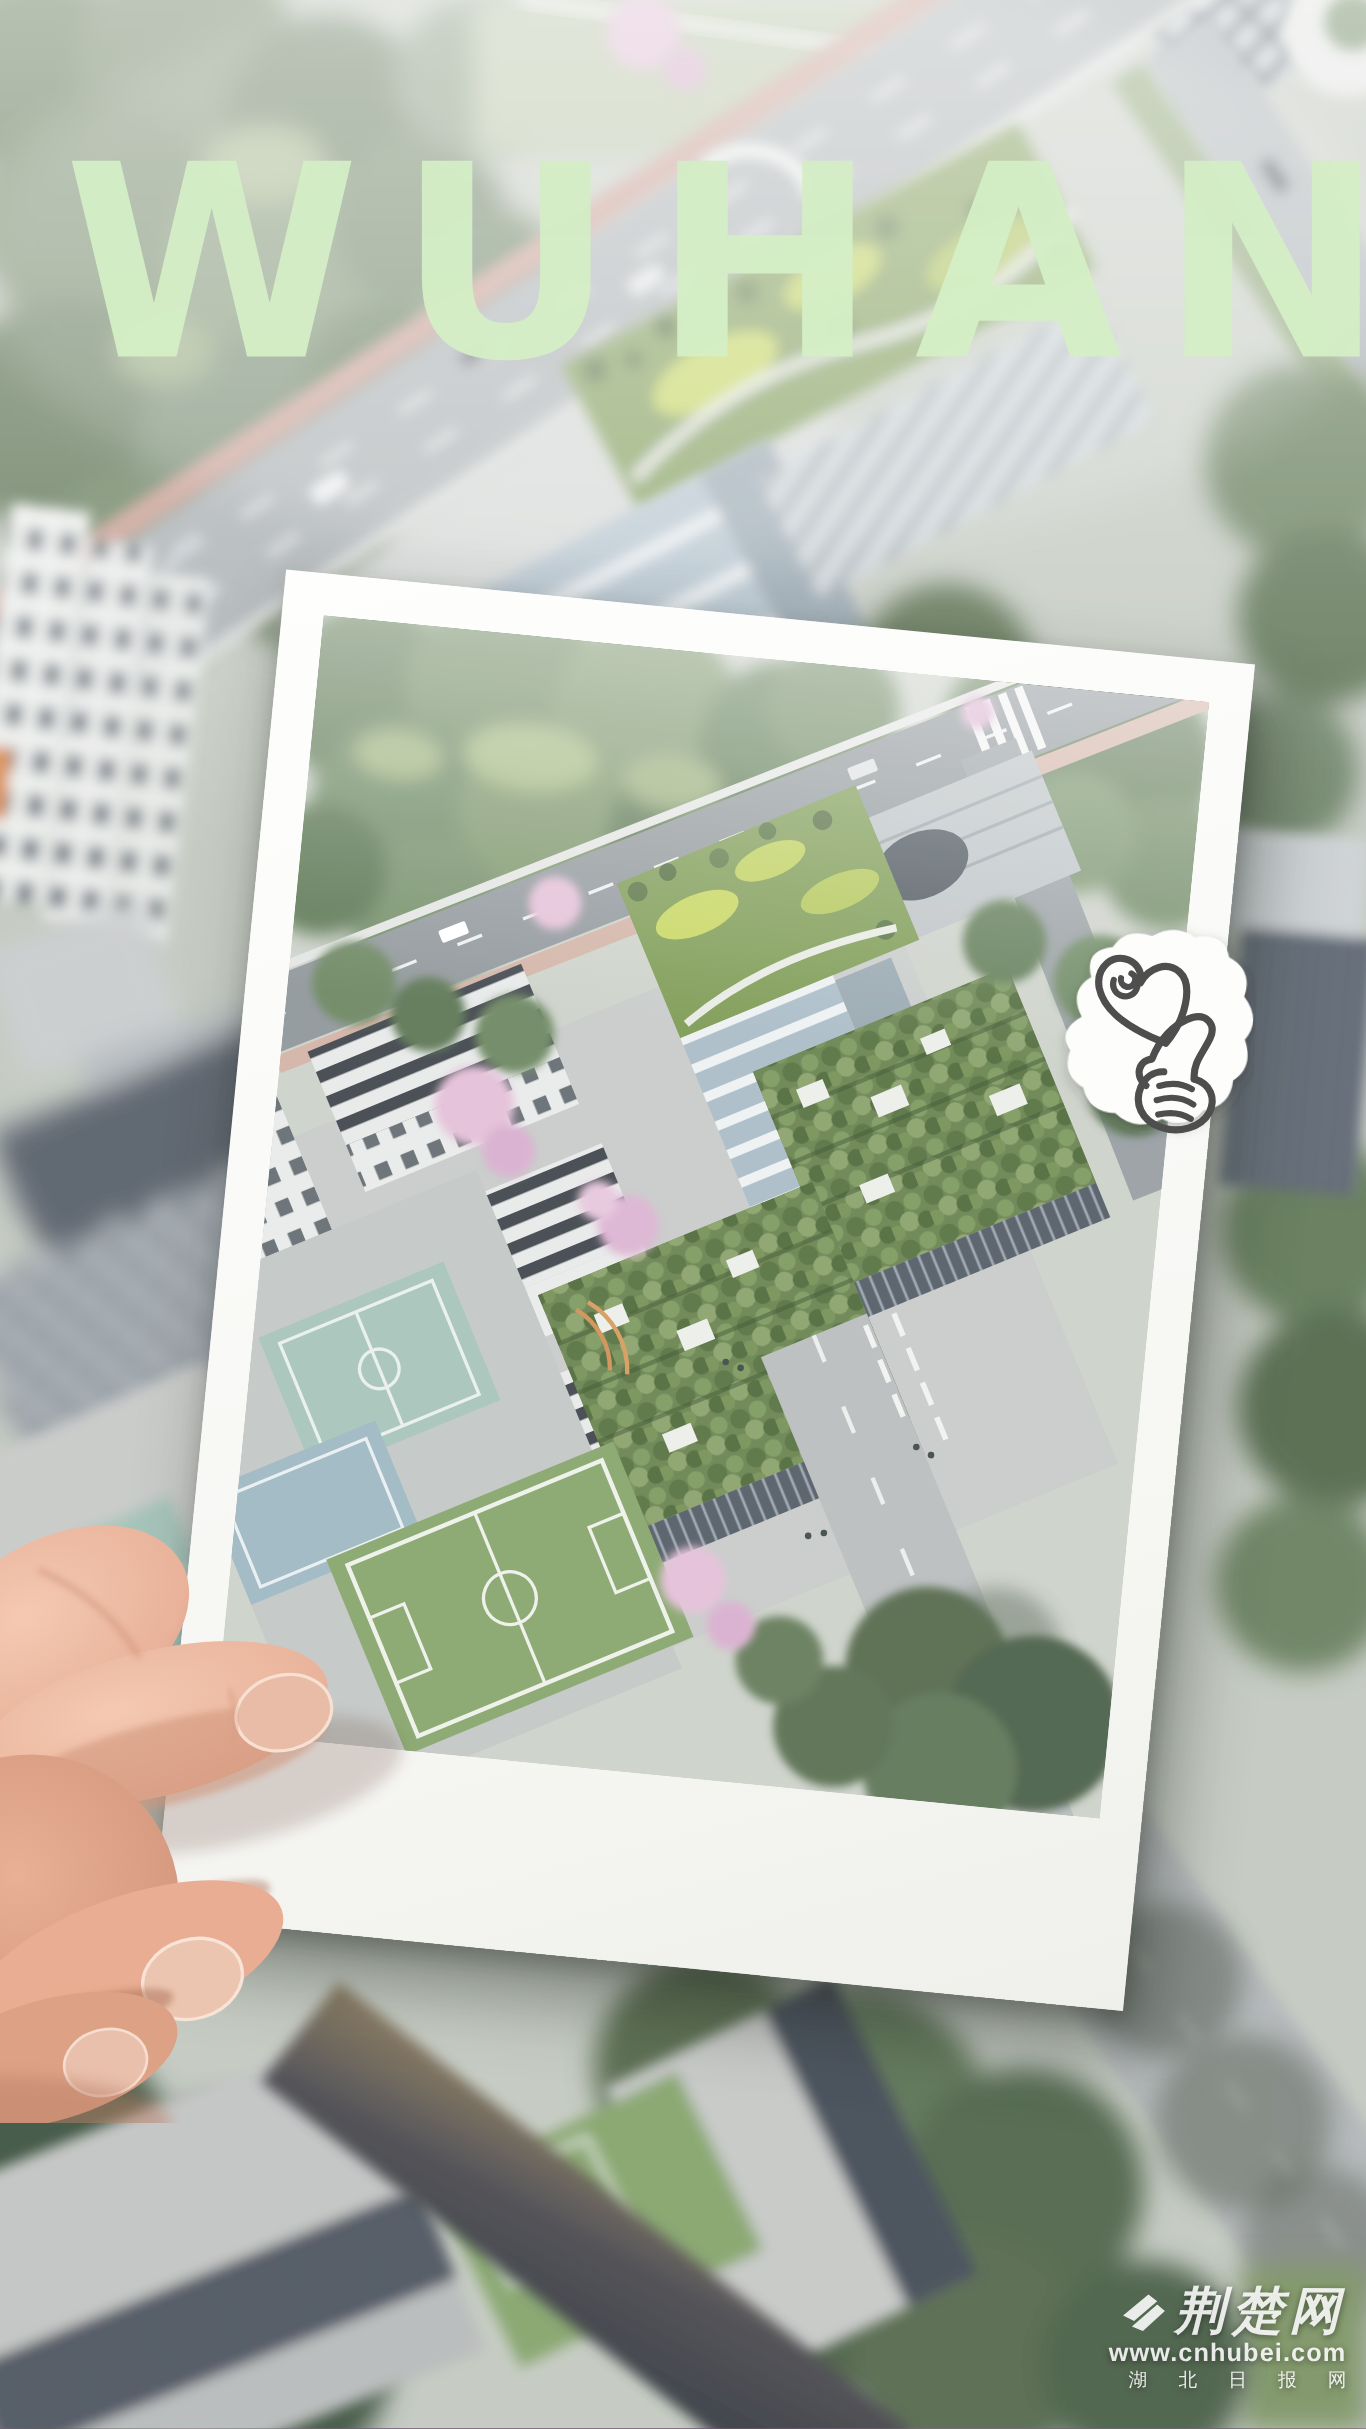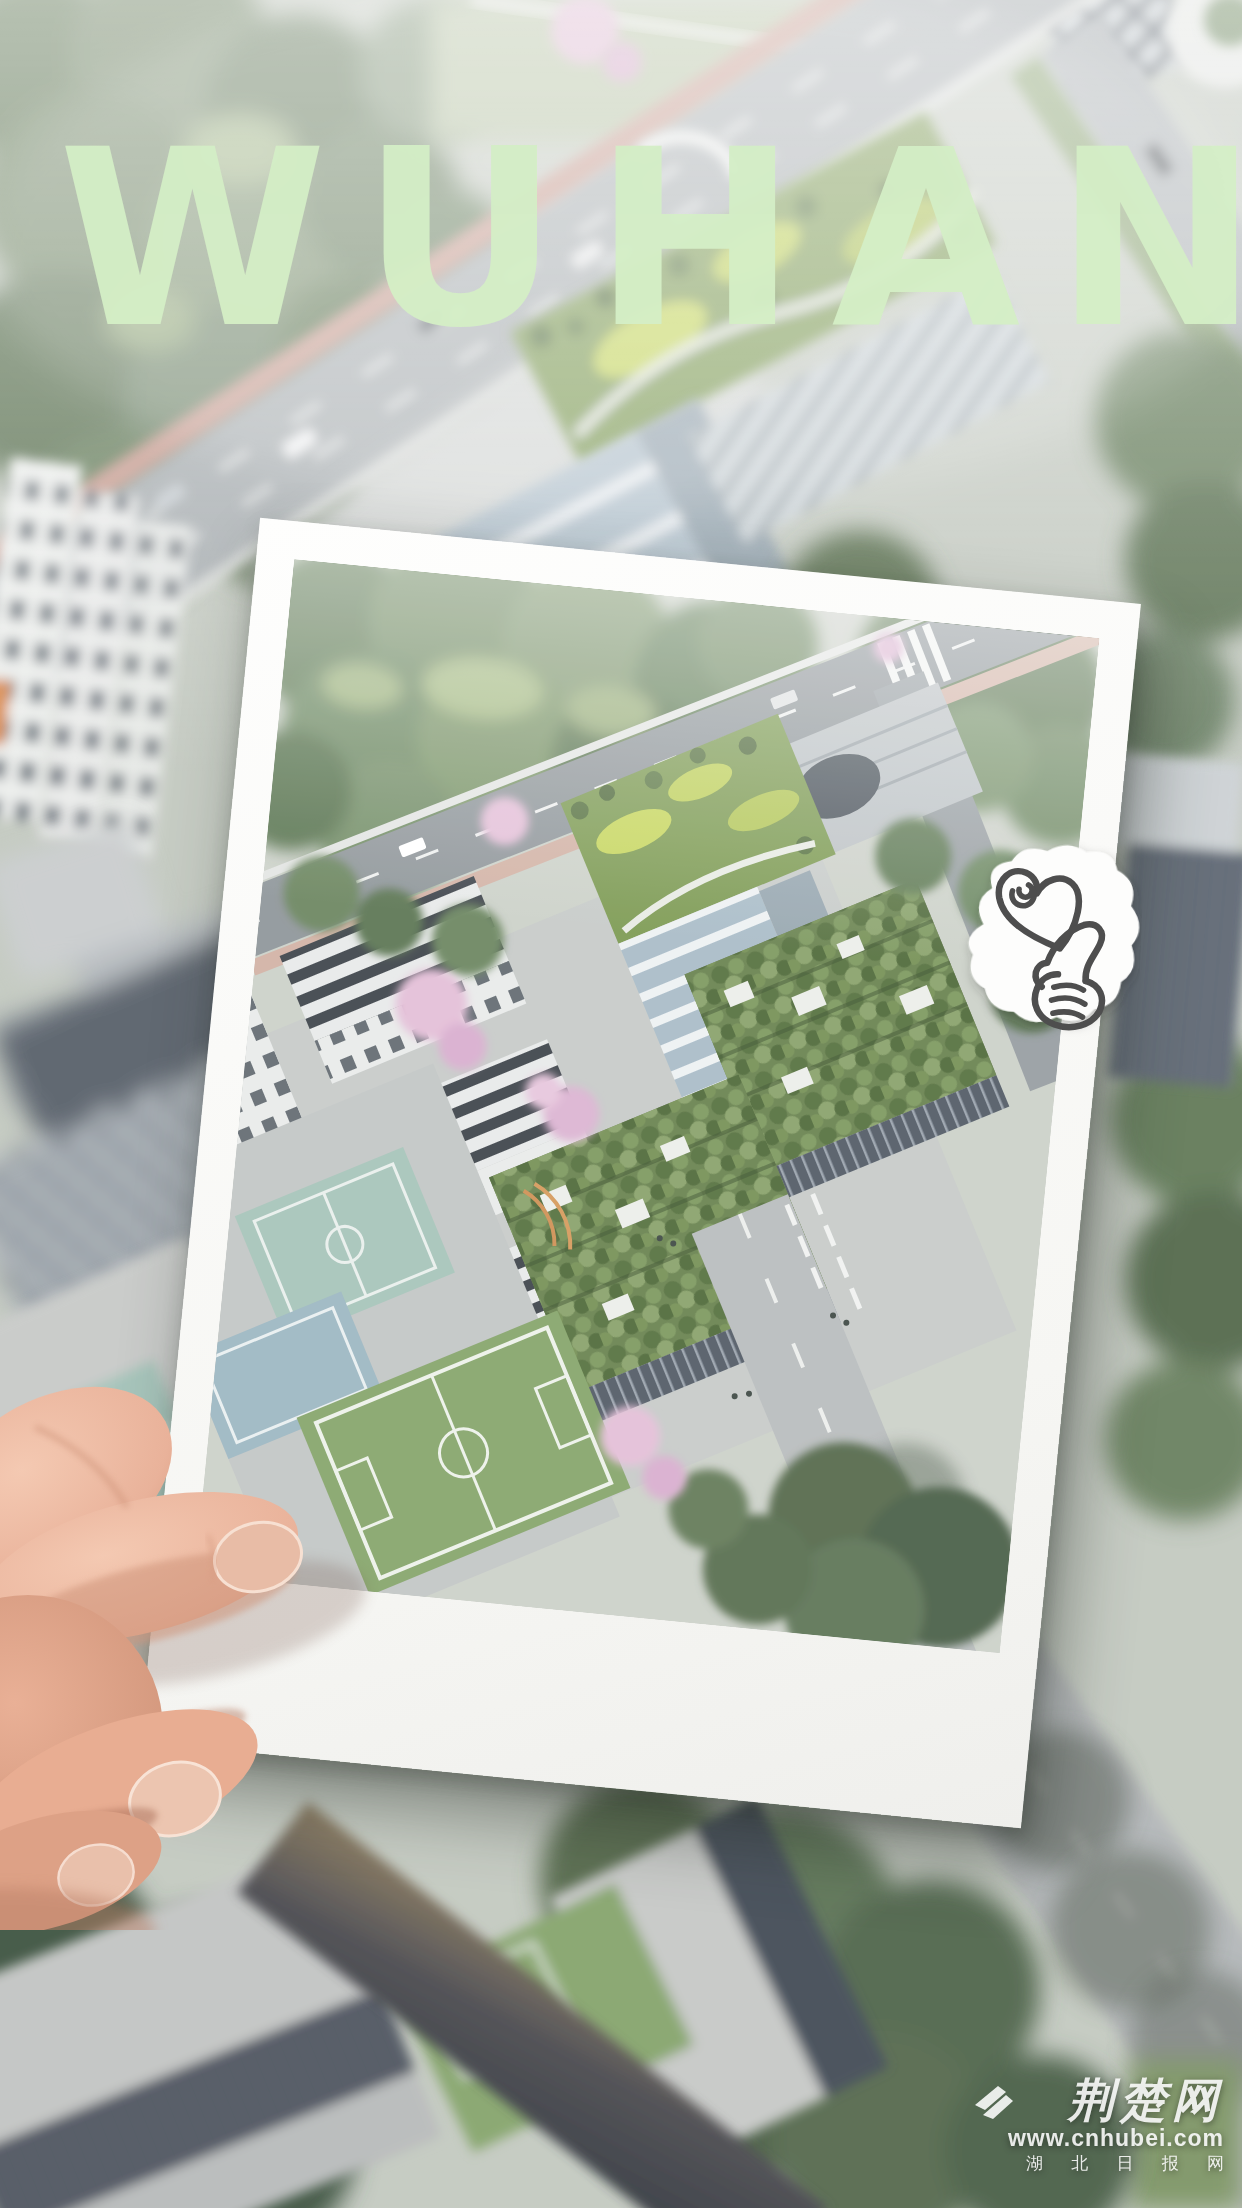--- a/index.html
+++ b/index.html
@@ -15,21 +15,21 @@
             background:linear-gradient(160deg,#fefefd 0%,#f6f6f3 70%,#efefec 100%);
             box-shadow:18px 36px 70px rgba(35,42,35,.45),4px 10px 20px rgba(35,42,35,.28);
             box-sizing:border-box;padding:38px 38px 172px 38px;}
   .photo{width:809px;height:1020px;overflow:hidden;position:relative;
          box-shadow:inset 0 0 0 1px rgba(0,0,0,.06), inset 0 0 60px rgba(255,255,255,.25);}
   .sticker{position:absolute;left:955px;top:838px;width:186px;height:205px;z-index:4;
            transform:rotate(2deg);}
   .hand{position:absolute;left:0px;top:1385px;width:380px;height:545px;z-index:5;}
   .watermark{position:absolute;right:18px;bottom:34px;z-index:6;color:rgba(255,255,255,.88);
              text-shadow:0 2px 7px rgba(0,0,0,.45);text-align:right;}
-  .wm-row1{display:flex;align-items:center;justify-content:space-between;gap:6px;}
+  .wm-row1{display:flex;align-items:center;justify-content:flex-end;gap:6px;}
   .wm-brand{font-family:"DejaVu Serif",serif;font-style:italic;font-weight:bold;
             font-size:46px;line-height:1;letter-spacing:6px;}
   .wm-url{font-weight:bold;font-size:23px;line-height:1.15;letter-spacing:1px;margin-top:2px;margin-left:38px;}
   .wm-site{display:flex;justify-content:space-between;width:198px;margin-left:auto;
            font-size:17px;line-height:1.2;margin-top:2px;}
 </style>
 </head>
 <body>
 
 <div class="stage">

